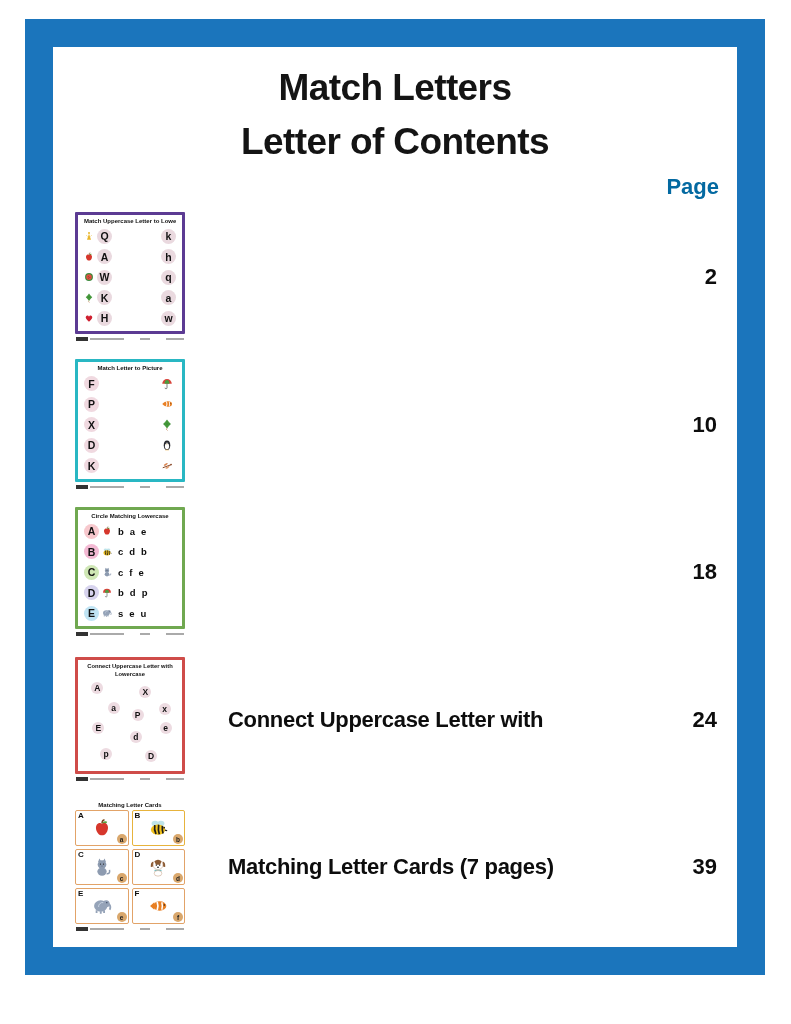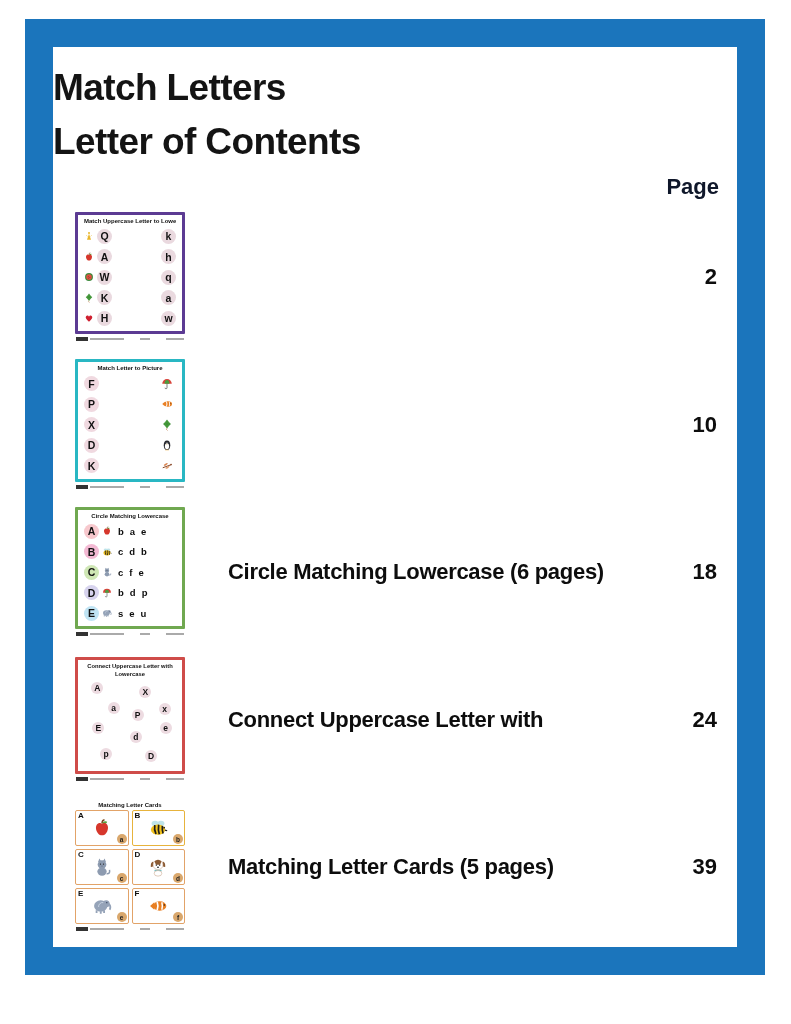--- a/index.html
+++ b/index.html
@@ -2,24 +2,24 @@
 <html><head>
 <meta charset="utf-8">
 <style>
   html,body { margin:0; padding:0; background:#fff; }
   .canvas { position:relative; width:791px; height:1024px; background:#fff; overflow:hidden;
             font-family:"Liberation Sans", sans-serif; color:#0d0d0d; }
   .frame { position:absolute; left:25px; top:19px; width:740px; height:956px;
            box-sizing:border-box; border:28px solid #1b75bc; background:#fff; }
   .inner { position:relative; width:100%; height:100%; }
 
-  .title { margin:14px 0 0; font-weight:bold; font-size:37px;
+  .title { margin:14px 0 0; text-align:center; font-weight:bold; font-size:37px;
            line-height:1.45; letter-spacing:-0.6px; color:#141414; }
   .page-header { text-align:right; padding-right:18px; font-weight:bold; font-size:22px;
-                 margin-top:6px; color:#0f172a; }
+                 margin-top:6px; color:#0369a1; }
 
   .rows { padding-left:22px; margin-top:3px; }
   .toc-row { display:flex; align-items:center; height:147.5px; }
   .thumb-wrap { flex:0 0 110px; width:110px; }
   .row-title { margin-left:43px; width:440px; font-weight:bold; font-size:22px;
                line-height:1.35; letter-spacing:-0.3px; }
   .row-page { margin-left:auto; padding-right:20px; font-weight:bold; font-size:22px; }
 
   
   .mthumb { border:3px solid #888; background:#fff; box-sizing:border-box;
@@ -323,23 +323,20 @@
                 </div>
               </div>
               <div class="thumb-footer">
                 <span class="fd logo"></span>
                 <span class="fd line w36"></span>
                 <span class="grow"></span>
                 <span class="fd line w10"></span>
                 <span class="grow"></span>
                 <span class="fd line w18"></span>
               </div>
-            </div>
-            <div class="row-title">
-              <div>Circle Matching Lowercase (6 pages)</div>
             </div>
             <div class="row-page">18</div>
           </div>
           <div class="toc-row">
             <div class="thumb-wrap">
               <div class="mthumb" style="border-color:#cf4c49;padding:2px 4px 3px">
                 <div class="ctitle">Connect Uppercase Letter with</div>
                 <div class="ctitle">Lowercase</div>
                 <div class="carea">
                   <span class="ccirc" style="left:16%;top:11%;background:#eddbe1">A</span>
@@ -463,20 +460,20 @@
               <div class="thumb-footer">
                 <span class="fd logo"></span>
                 <span class="fd line w36"></span>
                 <span class="grow"></span>
                 <span class="fd line w10"></span>
                 <span class="grow"></span>
                 <span class="fd line w18"></span>
               </div>
             </div>
             <div class="row-title">
-              <div>Matching Letter Cards (5 pages)</div>
+              <div>Matching Letter Cards (7 pages)</div>
             </div>
             <div class="row-page">39</div>
           </div>
         </div>
     </div>
   </div>
 </div>
 
 </body></html>

